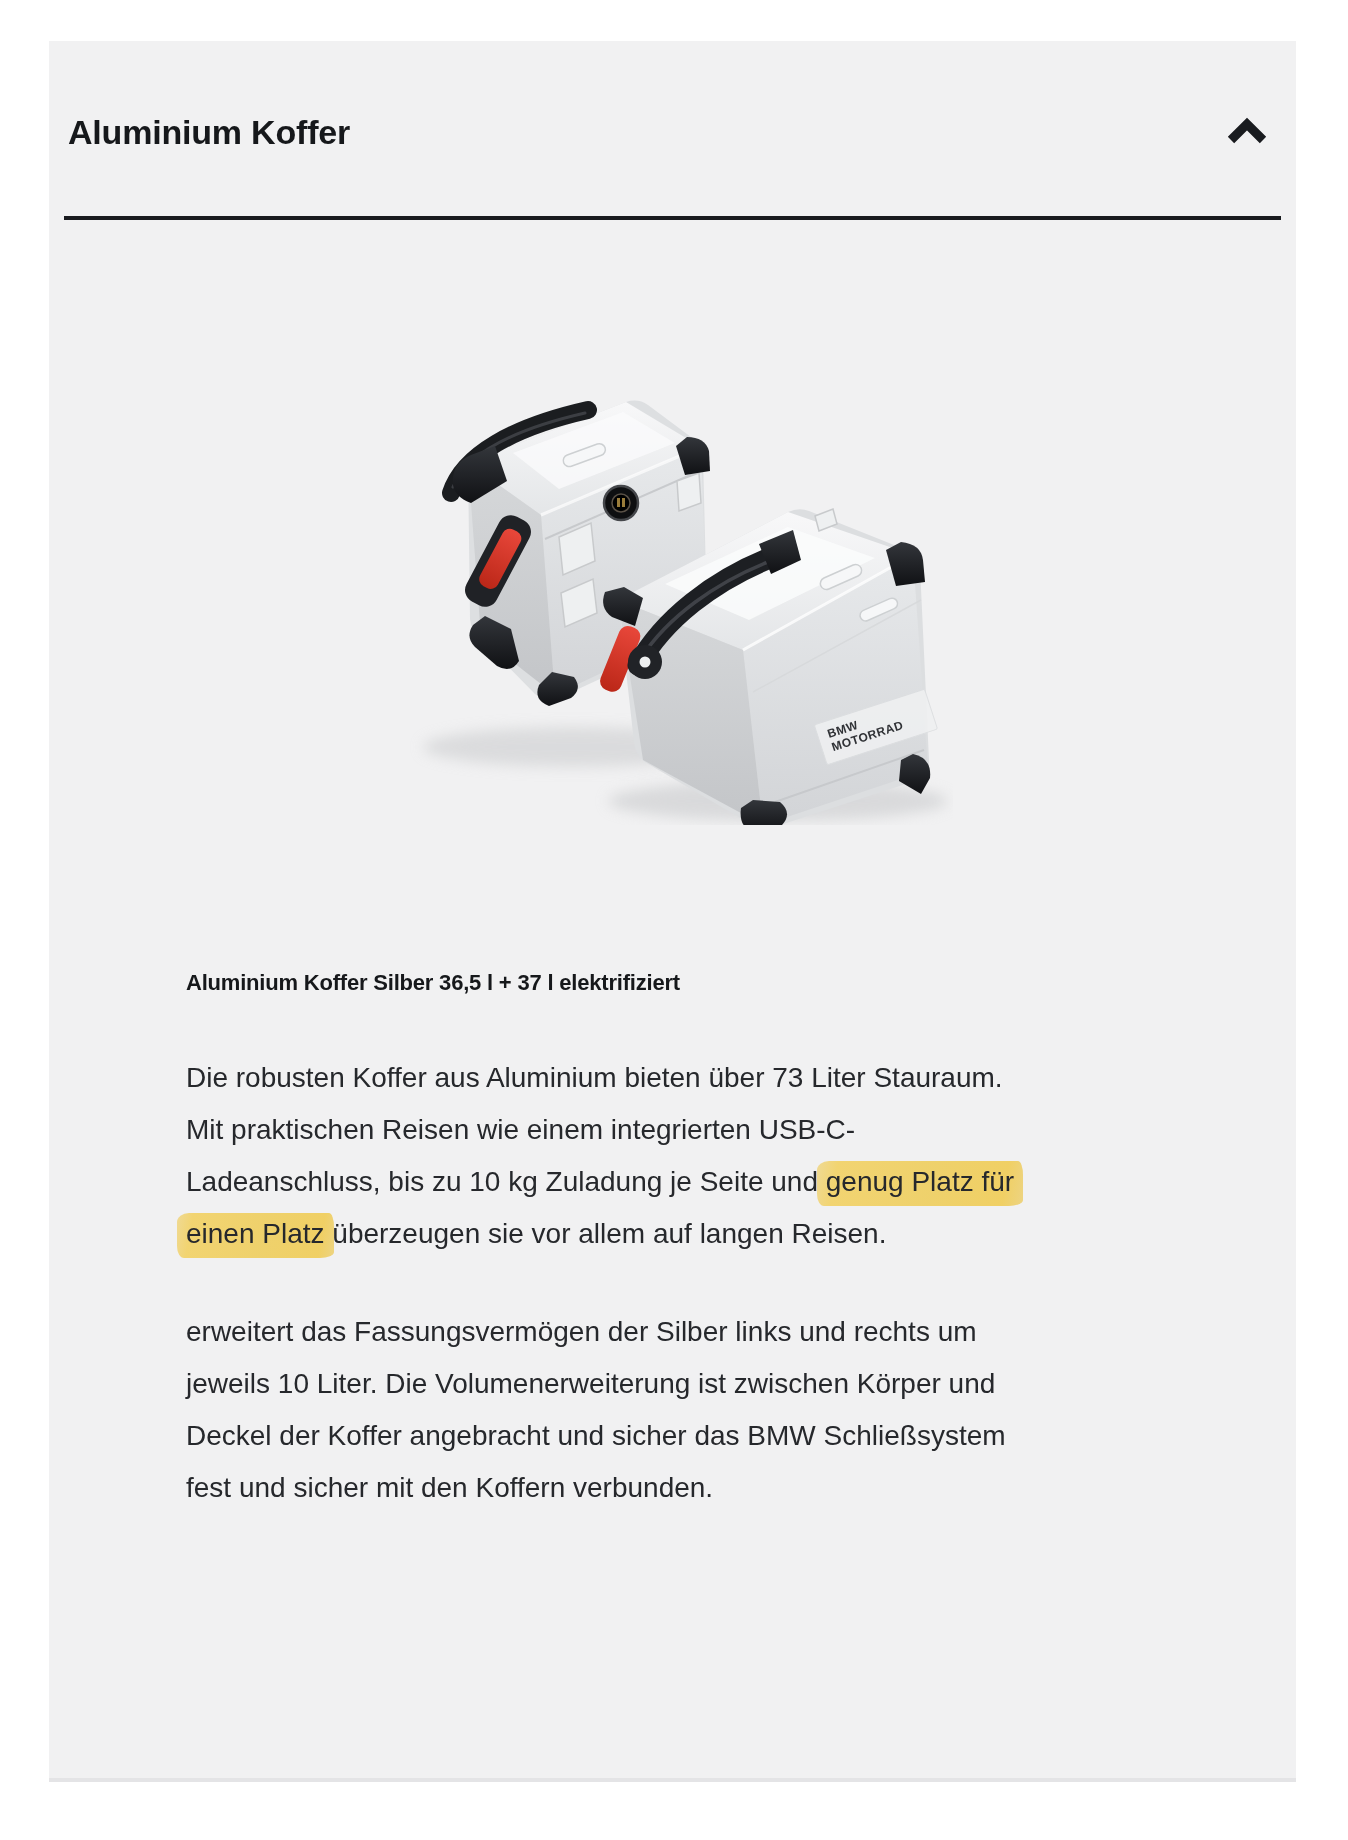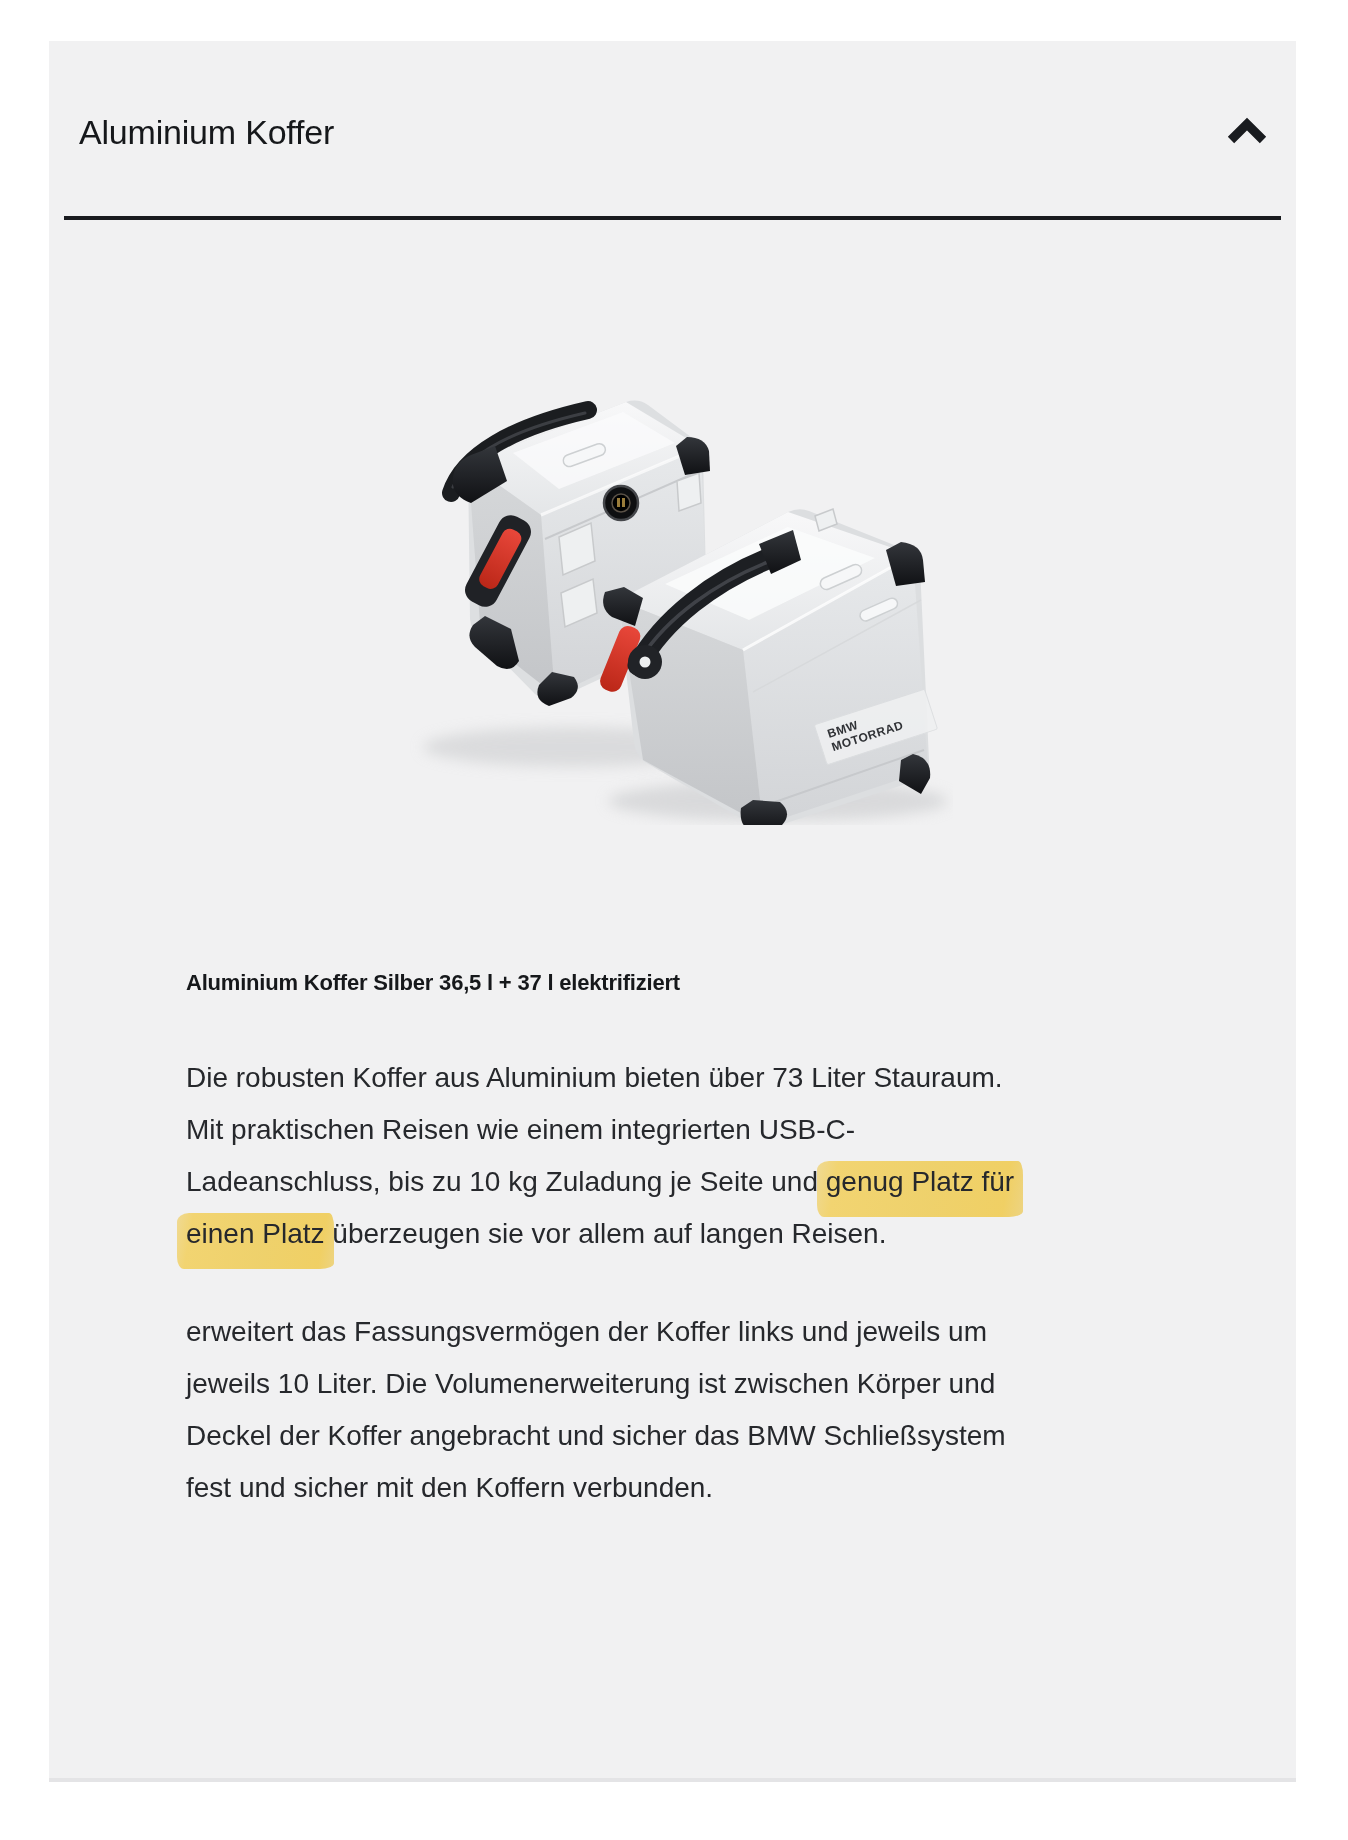--- a/index.html
+++ b/index.html
@@ -6,38 +6,38 @@
     --page-bg:#ffffff; --card-bg:#f1f1f2; --bottom-edge:#e4e4e6;
     --heading:#16181b; --body-text:#26282c; --divider:#191b1f;
     --highlight:#f0cb60; --accent-red:#d93425; --case-black:#1b1d21;
   }
   *{box-sizing:border-box;margin:0;padding:0;}
   html,body{width:1348px;height:1840px;overflow:hidden;background:var(--page-bg);
     font-family:"Liberation Sans","DejaVu Sans",sans-serif;}
   .card{position:relative;margin:41px 52px 0 49px;width:1247px;height:1741px;
     background:var(--card-bg);border-bottom:4px solid var(--bottom-edge);}
   .accordion-header{position:absolute;left:0;top:0;right:0;height:175px;cursor:pointer;}
-  .accordion-title{position:absolute;left:30px;top:71px;font-size:34px;line-height:40px;
-    font-weight:400;color:var(--heading);letter-spacing:-0.2px;text-align:right;}
+  .accordion-title{position:absolute;left:19px;top:71px;font-size:34px;line-height:40px;
+    font-weight:700;color:var(--heading);letter-spacing:-0.2px;text-align:right;}
   .chevron{position:absolute;right:29px;top:76px;width:40px;height:28px;}
   .divider{position:absolute;left:15px;right:15px;top:175px;height:4px;background:var(--divider);}
   .image-wrap{position:absolute;top:344px;left:50%;transform:translateX(-50%);
     width:560px;height:440px;}
   .content{position:absolute;left:137px;right:55px;top:922px;}
   .product-heading{font-size:22px;line-height:40px;font-weight:700;color:var(--heading);
     letter-spacing:-0.2px;}
   .product-heading.second{margin-top:54px;}
   .paragraph{margin-top:49px;font-size:28px;line-height:52px;font-weight:400;
     color:var(--body-text);}
   .paragraph.second{margin-top:46px;}
   .pline{height:52px;white-space:pre-wrap;}
   .hl{background:linear-gradient(100deg,rgba(238,198,70,.55),rgba(242,208,95,.88) 10%,
       rgba(238,202,78,.82) 55%,rgba(240,204,85,.9) 90%,rgba(234,192,55,.6));
     border-radius:12px 5px 14px 7px / 9px 14px 6px 12px;
-    padding:5px 9px 20px 9px;margin:-5px -9px -9px -9px;
+    padding:5px 9px 9px 9px;margin:-5px -9px -9px -9px;
     box-decoration-break:clone;-webkit-box-decoration-break:clone;}
 </style>
 </head>
 <body>
 
 <div class="card">
 
   <div class="accordion-header">
     <div class="accordion-title">Aluminium Koffer</div>
     <svg class="chevron" viewBox="0 0 40 28" fill="none">
@@ -162,20 +162,20 @@
   <div class="content">
     <h3 class="product-heading">Aluminium Koffer Silber 36,5 l + 37 l elektrifiziert</h3>
     <div class="paragraph">
         <div class="pline"><span>Die robusten Koffer aus Aluminium bieten über 73 Liter Stauraum.</span></div>
         <div class="pline"><span>Mit praktischen Reisen wie einem integrierten USB-C-</span></div>
         <div class="pline"><span>Ladeanschluss, bis zu 10 kg Zuladung je Seite und </span><span class="hl">genug Platz für</span></div>
         <div class="pline"><span class="hl">einen Platz</span><span> überzeugen sie vor allem auf langen Reisen.</span></div>
       </div>
 
     <div class="paragraph second">
-        <div class="pline"><span>erweitert das Fassungsvermögen der Koffer links und jeweils um</span></div>
+        <div class="pline"><span>erweitert das Fassungsvermögen der Silber links und rechts um</span></div>
         <div class="pline"><span>jeweils 10 Liter. Die Volumenerweiterung ist zwischen Körper und</span></div>
         <div class="pline"><span>Deckel der Koffer angebracht und sicher das BMW Schließsystem</span></div>
         <div class="pline"><span>fest und sicher mit den Koffern verbunden.</span></div>
       </div>
   </div>
 
 </div>
 
 </body></html>

